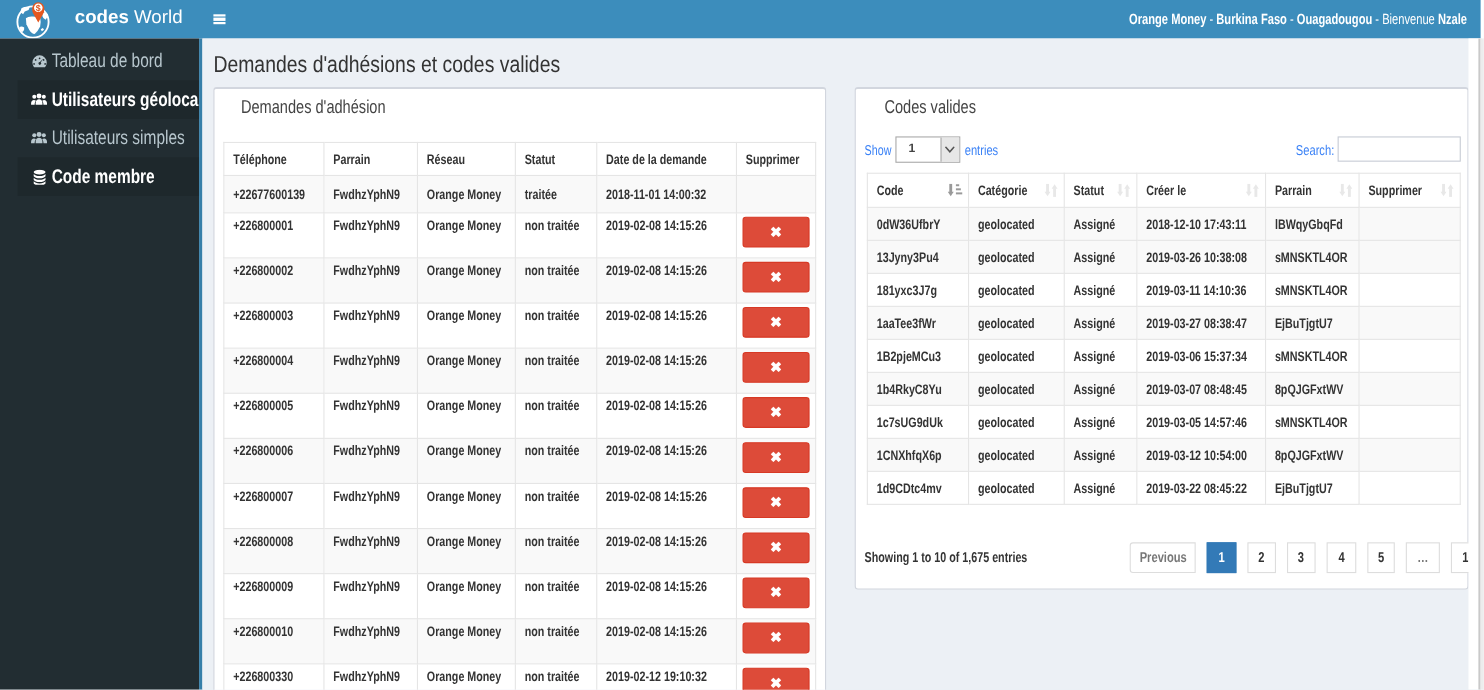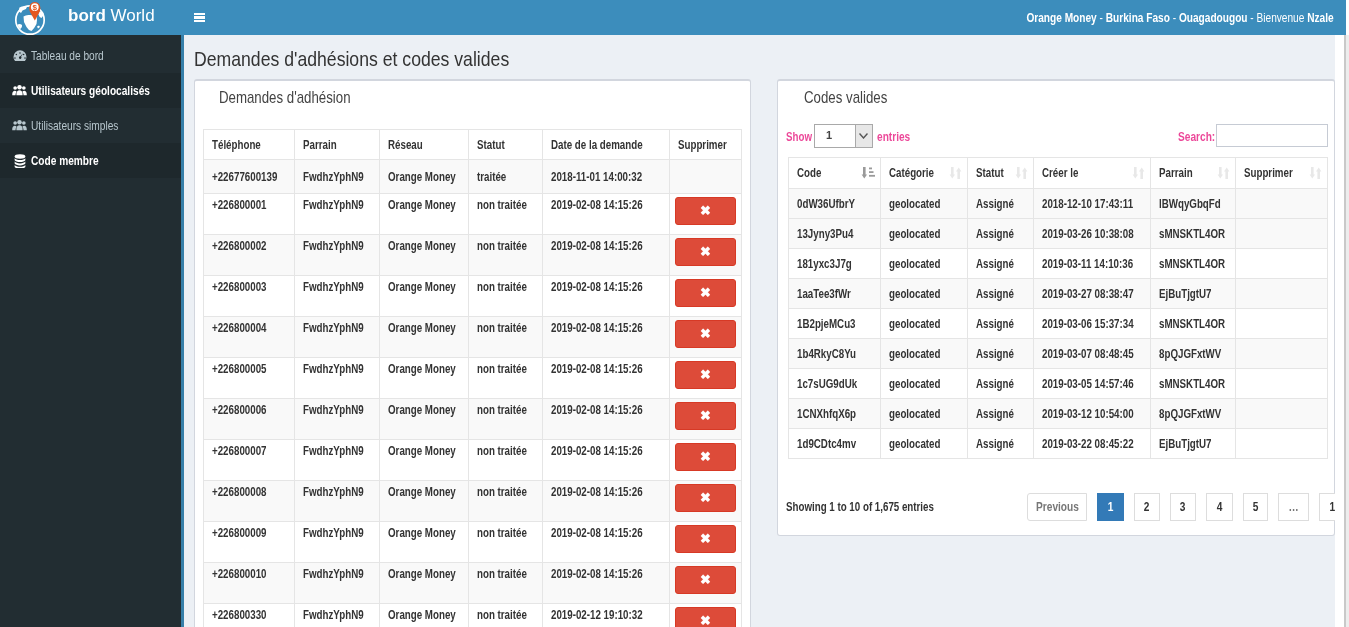--- a/index.html
+++ b/index.html
@@ -13,21 +13,21 @@
 .or { transform-origin:100% 50%; }
 .oc { transform-origin:50% 50%; }
 .navbar { position:absolute; left:0; top:0; width:1347px; height:35px; background:#3c8dbc; }
 .logo-text { position:absolute; left:68px; top:6px; font-size:17px; color:#fff; white-space:pre; }
 .burger { position:absolute; left:194px; top:13px; width:10.5px; }
 .burger div { height:2.2px; background:#fff; margin-bottom:1.3px; }
 .user-info { position:absolute; right:15px; top:10px; font-size:13.5px; color:#fff; font-weight:400; white-space:pre; }
 .sidebar { position:absolute; left:0; top:35px; width:181px; height:592px; background:#222d32; }
 .blue-line { position:absolute; left:181px; top:35px; width:3px; height:592px; background:#367fa9; }
 .menu { list-style:none; margin-top:3px; }
-.menu li { height:35px; display:flex; align-items:center; color:#b8c7ce; font-size:13px; padding-left:12px; }
+.menu li { height:35px; display:flex; align-items:center; color:#b8c7ce; font-size:18px; padding-left:12px;margin-left:16px; }
 .menu li.active { background:#1e282c; color:#fff; font-weight:700; }
 .menu li .mi { width:15px; margin-right:4px; display:inline-flex; align-items:center; justify-content:center; flex:none; }
 .content { position:absolute; left:184px; top:35px; width:1163px; height:592px; background:#ecf0f5; }
 h1.pagetitle { position:absolute; left:194px; top:47px; font-size:21px; font-weight:400; color:#333; white-space:pre; }
 .box { position:absolute; background:#fff; border:1px solid #d2d6de; border-top:2px solid #d2d6de; border-radius:3px; }
 #boxL { left:194px; top:79px; width:557px; height:600px; }
 #boxR { left:777px; top:79px; width:558px; height:457px; }
 .box-title { font-size:17px; font-weight:400; color:#444; white-space:pre; position:absolute;margin-left:16px; }
 table.tbl { border-collapse:collapse; table-layout:fixed; font-size:12.5px; }
 table.tbl th, table.tbl td { border:1px solid #e5e5e5; padding:0 8px; vertical-align:middle; text-align:left; overflow:hidden; white-space:nowrap; }
@@ -36,21 +36,21 @@
 #tblL { position:absolute; left:8px; top:48px; width:538px; }
 #tblL th { height:30px; }
 #tblL td { height:34px; font-weight:600; }
 #tblL tr.btnrow td { height:41px; vertical-align:top; padding-top:4px; }
 #tblL tr.btnrow td:last-child { padding-left:0; padding-right:0; }
 .btn-del { display:block; width:61px; height:28px; margin:-1px auto 0; background:#dd4b39; border:1px solid #d73925; border-radius:3px; color:#fff; font-size:13px; font-weight:700; text-align:center; line-height:26px; }
 #tblR { position:absolute; left:10px; top:76px; width:539px; }
 #tblR th { height:31px; position:relative; }
 #tblR td { height:30px; font-weight:600; }
 .sorticon { position:absolute; right:5px; top:9px; }
-.ctrl { position:absolute; font-size:13px; font-weight:700; color:#ec4899; white-space:pre; }
+.ctrl { position:absolute; font-size:13px; font-weight:400; color:#3b82f6; white-space:pre; }
 #selLen { position:absolute; left:36px; top:43px; width:59px; height:24px; border:1px solid #a9a9a9; background:#fff; font-size:11px; font-weight:600; color:#444; }
 #selLen .val { position:absolute; left:11px; top:4px; }
 #selLen .arr { position:absolute; right:0; top:0; width:17px; height:22px; border-left:1px solid #a9a9a9; background:#e7e7e7; color:#444; }
 #selLen .arr svg { position:absolute; left:3px; top:8px; }
 #inpSearch { position:absolute; left:438px; top:43px; width:112px; height:23px; border:1px solid #c6cbd4; background:#fff; }
 #showing { position:absolute; left:8px; top:418px; font-size:13px; font-weight:600; white-space:pre; }
 .pager { position:absolute; left:249px; top:412px; height:28px; display:flex; font-size:13px;gap:11px; }
 .pager a { display:block; border:1px solid #ddd; background:#fff; color:#333; font-weight:600; margin-left:-1px; text-decoration:none; height:28px; line-height:26px; text-align:center; }
 .pager a.first { border-radius:3px 0 0 3px; margin-left:0; }
 .pager a.last { border-radius:0 3px 3px 0; }
@@ -68,21 +68,21 @@
   <circle cx="30" cy="20" r="14.2" fill="none" stroke="#fff" stroke-width="1.7"></circle>
   <path d="M19.5 7.5 Q23 5.5 27 6.5 L26 9 L22.5 10.5 L21 13 L18.5 11 Z" fill="#fff"></path>
   <path d="M23.5 16.5 Q26 14.5 30 15 L36.5 16 Q37.5 20 36.5 24 Q34 29 31.5 31 Q28.5 30.5 26.5 27 L24 22 Z" fill="#fff"></path>
   <path d="M17.5 24.5 Q20 23.5 22 25 Q22.5 27.5 20.5 29 Q18 28 17.5 24.5 Z" fill="#fff"></path>
   <path d="M38.5 11.5 Q41.5 11 43.5 13 Q43.5 16 41.5 18 Q39 17 38.5 14.5 Z" fill="#fff"></path>
   <path d="M37 26.5 L39 25.5 L40 27 L38 28.5 Z" fill="#fff"></path>
   <path d="M29.2 8 Q29.2 5.5 30.8 3.8 Q32.4 2 34.8 2 Q37.2 2 38.8 3.8 Q40.4 5.5 40.4 8 Q40.4 10.5 39 13 L34.8 20.4 L30.6 13 Q29.2 10.5 29.2 8 Z" fill="#e4571f"></path>
   <circle cx="34.8" cy="7.1" r="3.9" fill="#fff"></circle>
   <text x="34.8" y="9.9" text-anchor="middle" font-size="8" fill="#e4571f" font-weight="bold" font-family="Liberation Sans">$</text>
 </svg>
-<div class="logo-text"><b>bord</b> World</div>
+<div class="logo-text"><b>codes</b> World</div>
 <div class="burger">
     <div></div>
     <div></div>
     <div></div>
   </div>
 <div class="user-info"><i class="c75 or"><b>Orange Money</b> - <b>Burkina Faso</b> - <b>Ouagadougou</b> - Bienvenue <b>Nzale</b></i></div>
 <div class="sidebar">
   <ul class="menu">
     <li>
         <span class="mi">

